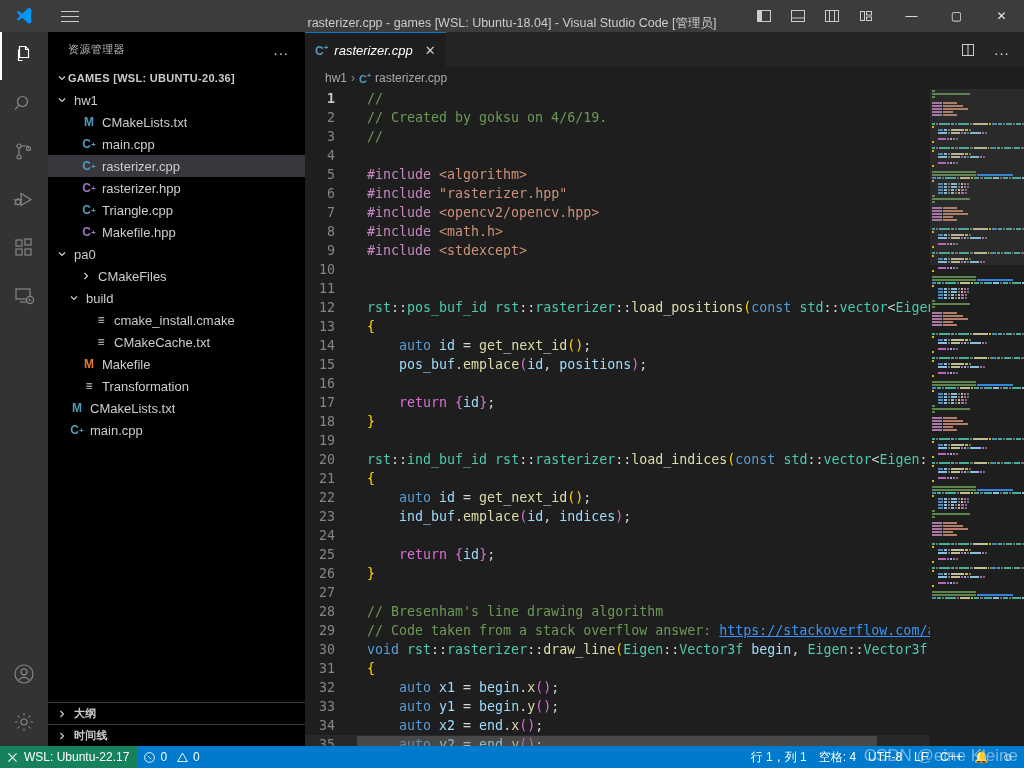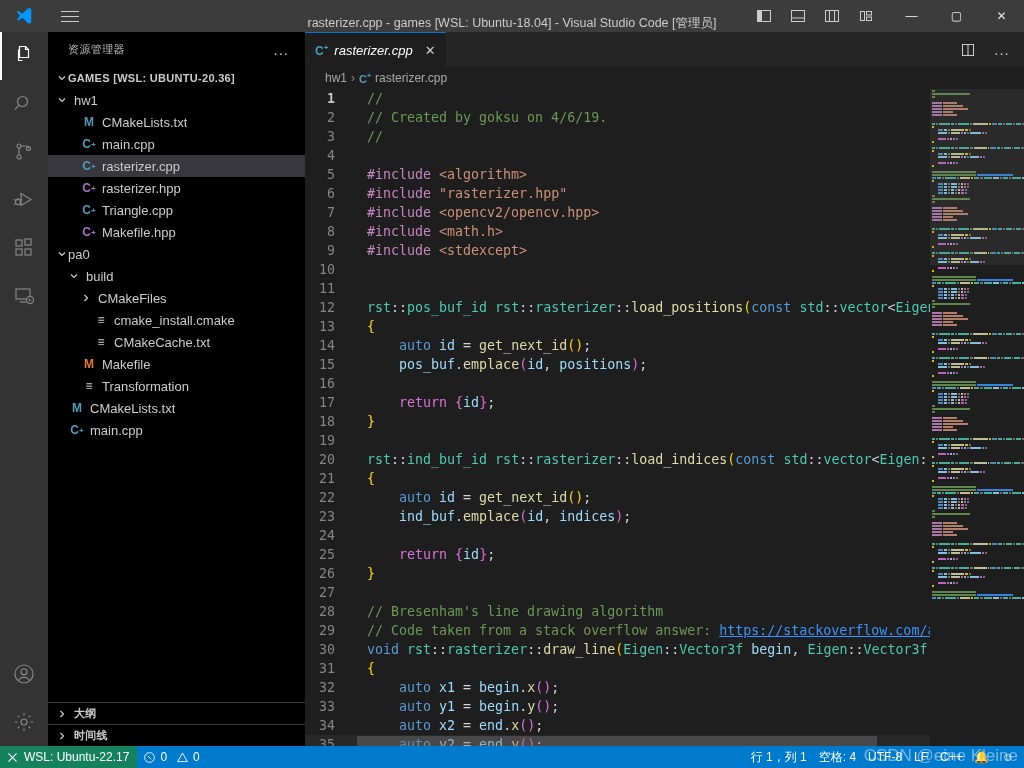--- a/index.html
+++ b/index.html
@@ -338,37 +338,37 @@
               <span class="twisty"></span>
               <span class="fi" style="color:#a074c4">C<sup style="font-size:8px">+</sup></span>
               <span class="lbl">Makefile.hpp</span>
             </div>
             <div class="row" style="padding-left: 8px;">
               <span class="twisty">
                 <svg width="10" height="10" viewBox="0 0 10 10" fill="none" stroke="currentColor" stroke-width="1.2">
                   <path d="M2 3.5 5 6.5 8 3.5"></path>
                 </svg>
               </span>
-              <span class="lbl" style="text-align:right;">pa0</span>
+              <span class="lbl" style="margin-left:6px;text-align:right;">pa0</span>
+            </div>
+            <div class="row" style="padding-left: 32px;">
+              <span class="twisty">
+                <svg width="10" height="10" viewBox="0 0 10 10" fill="none" stroke="currentColor" stroke-width="1.2">
+                  <path d="M3.5 2 6.5 5 3.5 8"></path>
+                </svg>
+              </span>
+              <span class="lbl" style="margin-left:6px;">CMakeFiles</span>
             </div>
             <div class="row" style="padding-left: 20px;">
               <span class="twisty">
                 <svg width="10" height="10" viewBox="0 0 10 10" fill="none" stroke="currentColor" stroke-width="1.2">
                   <path d="M2 3.5 5 6.5 8 3.5"></path>
                 </svg>
               </span>
               <span class="lbl" style="margin-left:6px;">build</span>
-            </div>
-            <div class="row" style="padding-left: 32px;">
-              <span class="twisty">
-                <svg width="10" height="10" viewBox="0 0 10 10" fill="none" stroke="currentColor" stroke-width="1.2">
-                  <path d="M3.5 2 6.5 5 3.5 8"></path>
-                </svg>
-              </span>
-              <span class="lbl" style="margin-left:6px;">CMakeFiles</span>
             </div>
             <div class="row" style="padding-left: 32px;">
               <span class="twisty"></span>
               <span class="fi" style="color:#cccccc;font-weight:normal;">≡</span>
               <span class="lbl">cmake_install.cmake</span>
             </div>
             <div class="row" style="padding-left: 32px;">
               <span class="twisty"></span>
               <span class="fi" style="color:#cccccc;font-weight:normal;">≡</span>
               <span class="lbl">CMakeCache.txt</span>

